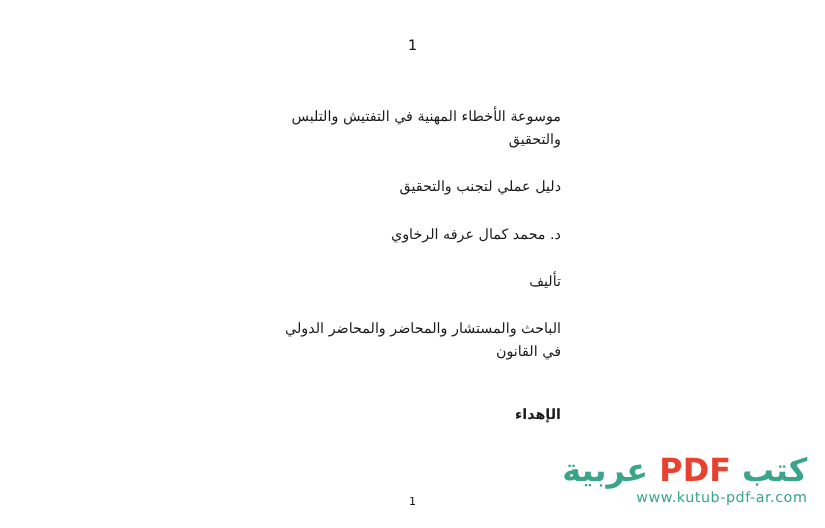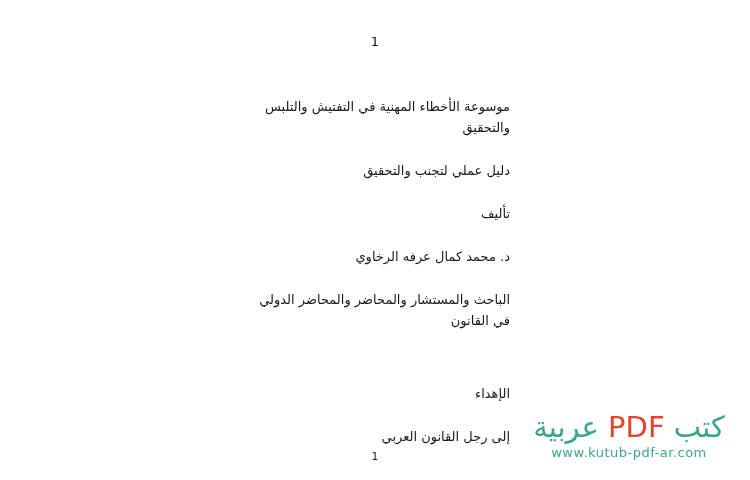--- a/index.html
+++ b/index.html
@@ -43,21 +43,22 @@
     line-height: 21px;
     color: #1a1a1a;
     margin: 0 0 22px 0;
     letter-spacing: 0.2px;
     text-align: right;
   }
   .para.two-line {
     margin-bottom: 22px;
   }
   .para.spaced-before {
-    margin-top: 52px;
+    margin-top: 36px;
+    font-weight: bold;
   }
   .para.last {
     margin-bottom: 0;
   }
   .page-number-bottom {
     position: absolute;
     bottom: 18px;
     left: 0;
     right: 0;
     text-align: center;
@@ -69,58 +70,59 @@
     position: absolute;
     right: 16px;
     bottom: 20px;
     width: 210px;
     text-align: center;
     direction: ltr;
     user-select: none;
   }
   .wm-line1 {
     font-size: 29px;
-    font-weight: normal;
+    font-weight: bold;
     letter-spacing: 0px;
     line-height: 34px;
     white-space: nowrap;
     direction: rtl;
+    text-align: right;
   }
   .wm-kutub {
     color: #3aa58a;
   }
   .wm-pdf {
     color: #e9412f;
   }
   .wm-arabiya {
     color: #3aa58a;
   }
   .wm-line2 {
     font-size: 13px;
     color: #3aa58a;
     letter-spacing: 0.5px;
     margin-top: 1px;
     direction: ltr;
+    text-align: right;
   }
 </style>
 </head>
 <body>
 
 <div class="page">
 
   <div class="page-number-top">1</div>
 
   <div class="content">
     <p class="para two-line">موسوعة الأخطاء المهنية في التفتيش والتلبس والتحقيق</p>
     <p class="para">دليل عملي لتجنب والتحقيق</p>
+    <p class="para">د. محمد كمال عرفه الرخاوي</p>
     <p class="para">تأليف</p>
-    <p class="para">د. محمد كمال عرفه الرخاوي</p>
     <p class="para two-line">الباحث والمستشار والمحاضر والمحاضر الدولي في القانون</p>
     <p class="para spaced-before">الإهداء</p>
-    <p class="para last">إلى رجل القانون العربي</p>
   </div>
 
   <div class="page-number-bottom">1</div>
 
   <div class="watermark">
     <div class="wm-line1"><span class="wm-kutub">كتب</span><span class="wm-pdf"> PDF </span><span class="wm-arabiya">عربية</span></div>
     <div class="wm-line2">www.kutub-pdf-ar.com</div>
   </div>
 
 </div>

